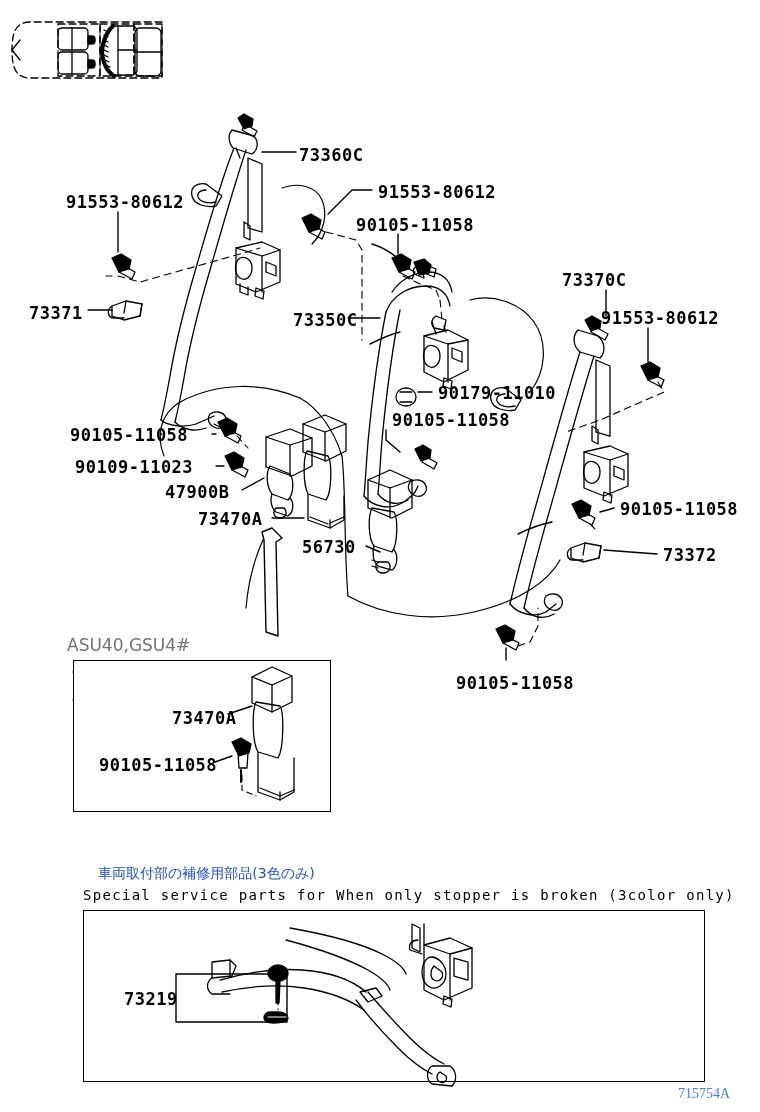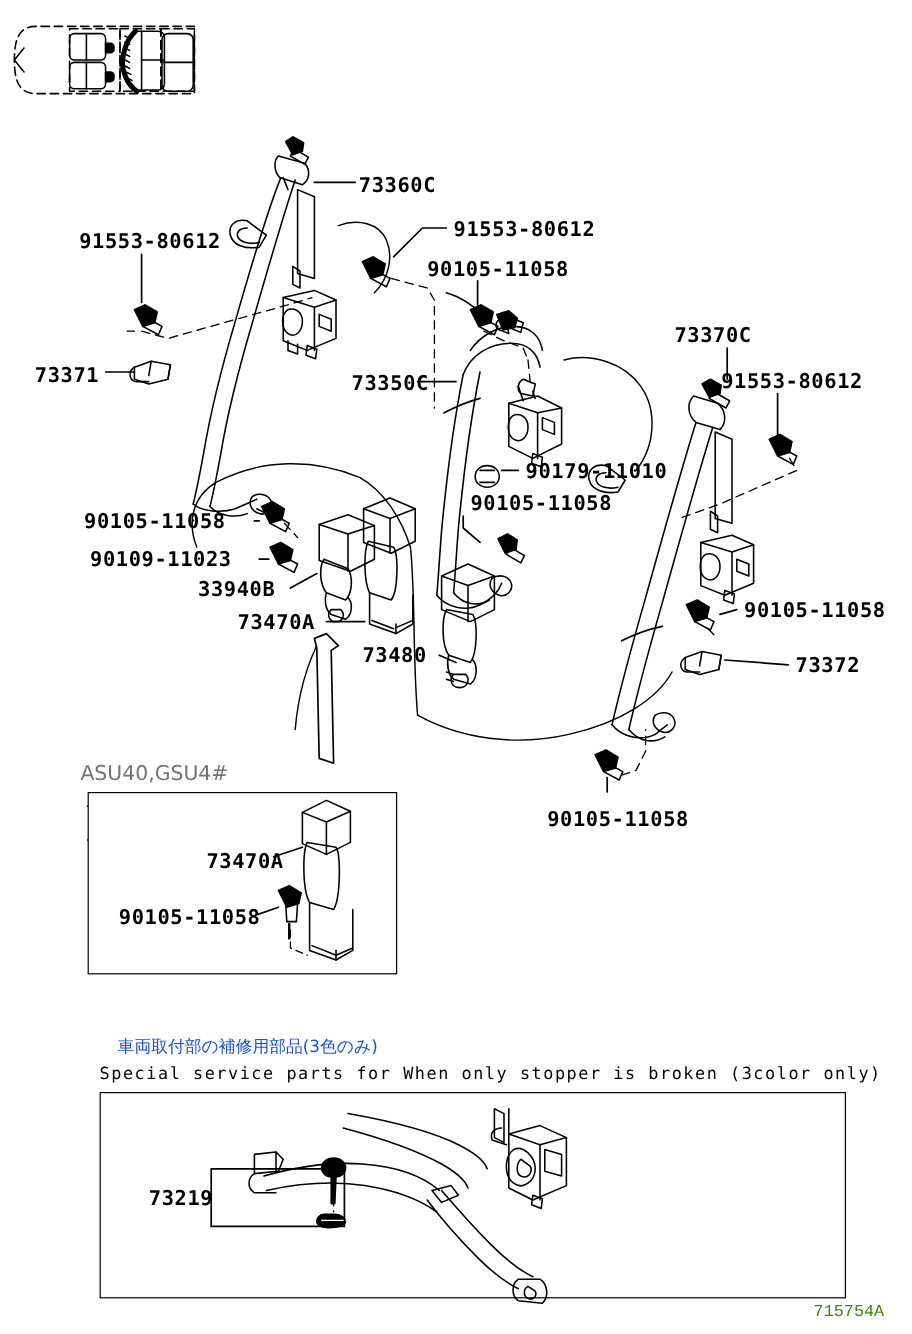--- a/index.html
+++ b/index.html
@@ -32,22 +32,22 @@
     font-size:14px;color:#1d4ed8;white-space:nowrap;line-height:1;
   }
   .note-en{
     position:absolute;
     font-family:"DejaVu Sans Mono","Liberation Mono",monospace;
     font-size:14px;color:#000;white-space:nowrap;line-height:1;
     letter-spacing:1.3px;
   }
   .drawno{
     position:absolute;
-    font-family:Liberation Mono, monospace;
-    font-size:14px;color:#4d7c0f;white-space:nowrap;line-height:1;
+    font-family:Liberation Serif, serif;
+    font-size:14px;color:#3b82f6;white-space:nowrap;line-height:1;
   }
   .boxline{position:absolute;border:1.6px solid #000;box-sizing:border-box;}
 </style>
 </head>
 <body>
 
 <div id="stage">
 
   <svg class="art" viewBox="0 0 760 1112">
     <g fill="none" stroke="#000" stroke-width="1.3" stroke-linecap="round" stroke-linejoin="round">
@@ -347,23 +347,23 @@
   <div class="lbl" style="left:378px;top:184px;">91553-80612</div>
   <div class="lbl" style="left:356px;top:217px;">90105-11058</div>
   <div class="lbl" style="left:29px;top:305px;">73371</div>
   <div class="lbl" style="left:293px;top:312px;">73350C</div>
   <div class="lbl" style="left:562px;top:272px;">73370C</div>
   <div class="lbl" style="left:601px;top:310px;">91553-80612</div>
   <div class="lbl" style="left:438px;top:385px;">90179-11010</div>
   <div class="lbl" style="left:392px;top:412px;">90105-11058</div>
   <div class="lbl" style="left:70px;top:427px;">90105-11058</div>
   <div class="lbl" style="left:75px;top:459px;">90109-11023</div>
-  <div class="lbl" style="left:165px;top:484px;">33940B</div>
+  <div class="lbl" style="left:165px;top:484px;">47900B</div>
   <div class="lbl" style="left:198px;top:511px;">73470A</div>
-  <div class="lbl" style="left:302px;top:539px;">73480</div>
+  <div class="lbl" style="left:302px;top:539px;">56730</div>
   <div class="lbl" style="left:620px;top:501px;">90105-11058</div>
   <div class="lbl" style="left:663px;top:547px;">73372</div>
   <div class="lbl" style="left:456px;top:675px;">90105-11058</div>
 
   <div class="inset-title" style="left:67px;top:637px;">ASU40,GSU4#</div>
   <div class="boxline" style="left:73px;top:660px;width:258px;height:152px;"></div>
   <div class="lbl" style="left:172px;top:710px;">73470A</div>
   <div class="lbl" style="left:99px;top:757px;">90105-11058</div>
 
   <div class="note-jp" style="left:98px;top:866px;">車両取付部の補修用部品(3色のみ)</div>

